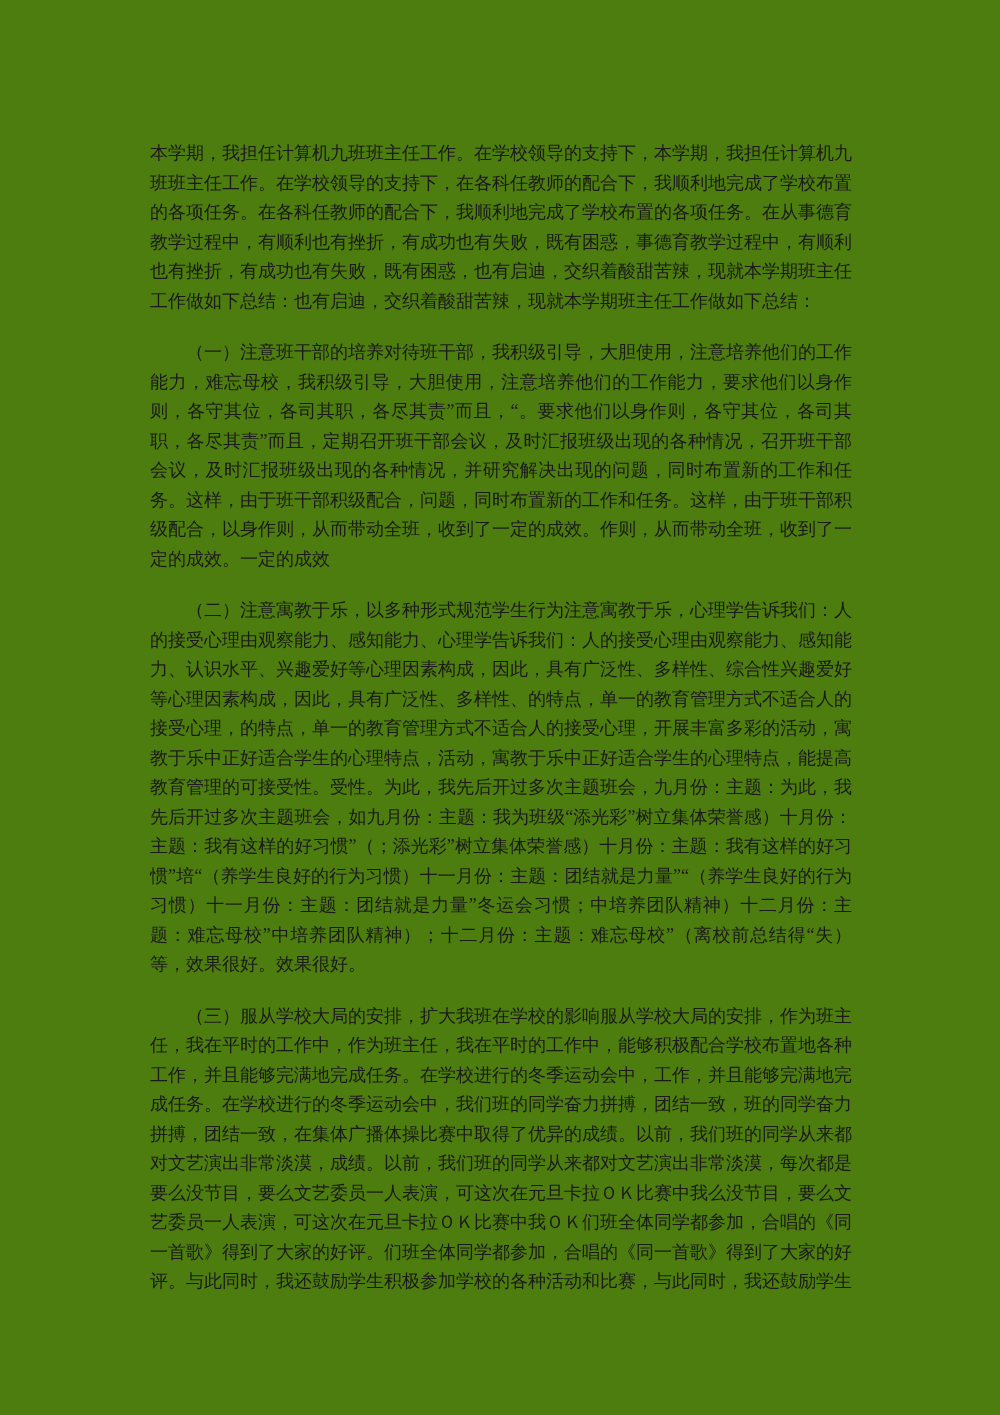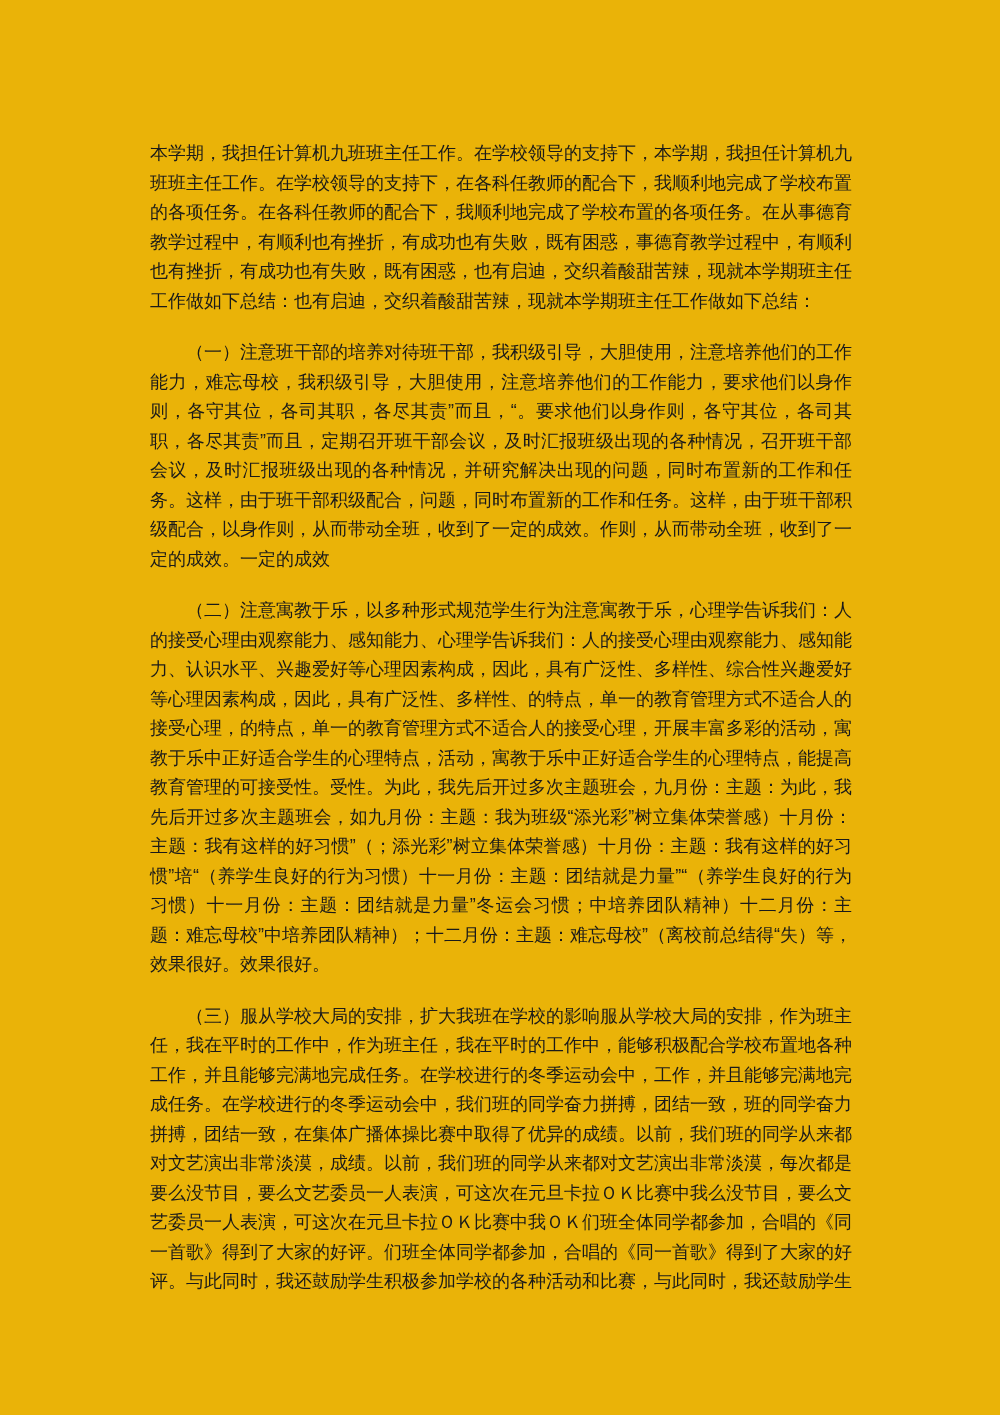--- a/index.html
+++ b/index.html
@@ -4,23 +4,23 @@
 <style>
   html, body {
     margin: 0;
     padding: 0;
     background: #ffffff;
   }
   .page {
     position: relative;
     width: 1000px;
     height: 1415px;
-    background: #eab308;
+    background: #4d7c0f;
     overflow: hidden;
-    font-family: Liberation Sans, sans-serif;
+    font-family: Liberation Serif, serif;
   }
   .content {
     position: absolute;
     left: 150px;
     top: 139px;
     width: 702px;
   }
   .para {
     margin: 0 0 22px 0;
     font-size: 18px;

